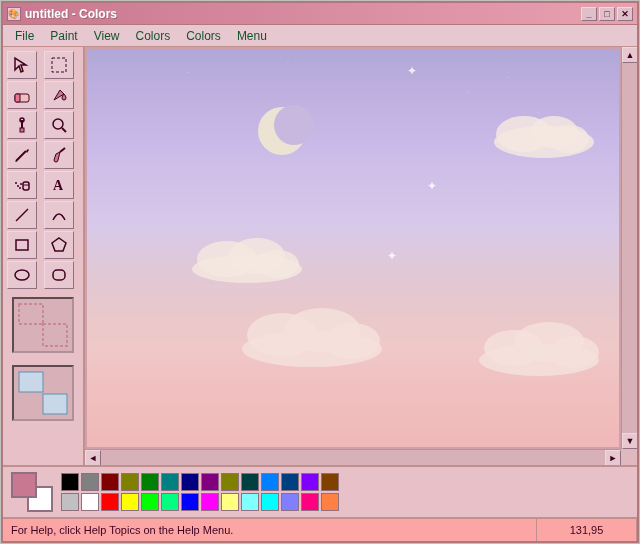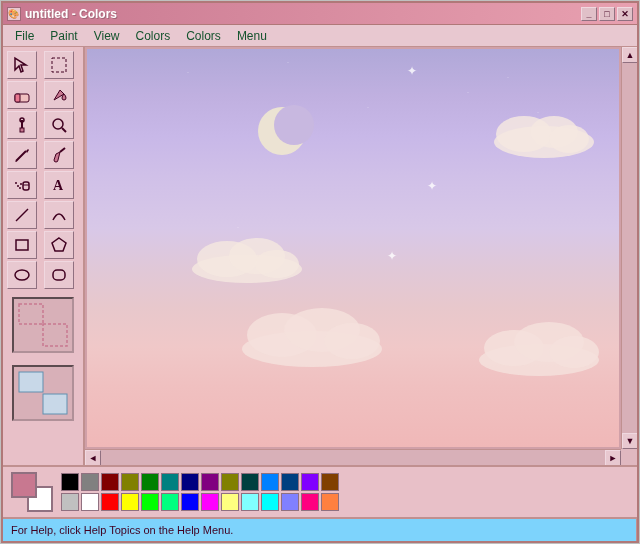--- a/index.html
+++ b/index.html
@@ -274,21 +274,21 @@
     }
     .color-swatch {
       width: 18px;
       height: 18px;
       border: 1px solid #907080;
       cursor: pointer;
     }
     
     .status-bar {
       height: 24px;
-      background: #7dd3fc;
+      background: #fca5a5;
       border-top: 2px solid #c09090;
       display: flex;
       align-items: center;
     }
     .status-section {
       border-right: 1px solid #c09090;
       height: 100%;
       display: flex;
       align-items: center;
       padding: 0 8px;
@@ -567,14 +567,17 @@
         <div class="color-swatch" style="background:#ff0080"></div>
         <div class="color-swatch" style="background:#ff8040"></div>
       </div>
     </div>
   </div>
 
   <div class="status-bar">
     <div class="status-section">
       <span class="status-text">For Help, click Help Topics on the Help Menu.</span>
     </div>
+    <div class="status-section">
+      <span class="status-text">131,95</span>
+    </div>
   </div>
 </div>
 
 </body></html>

